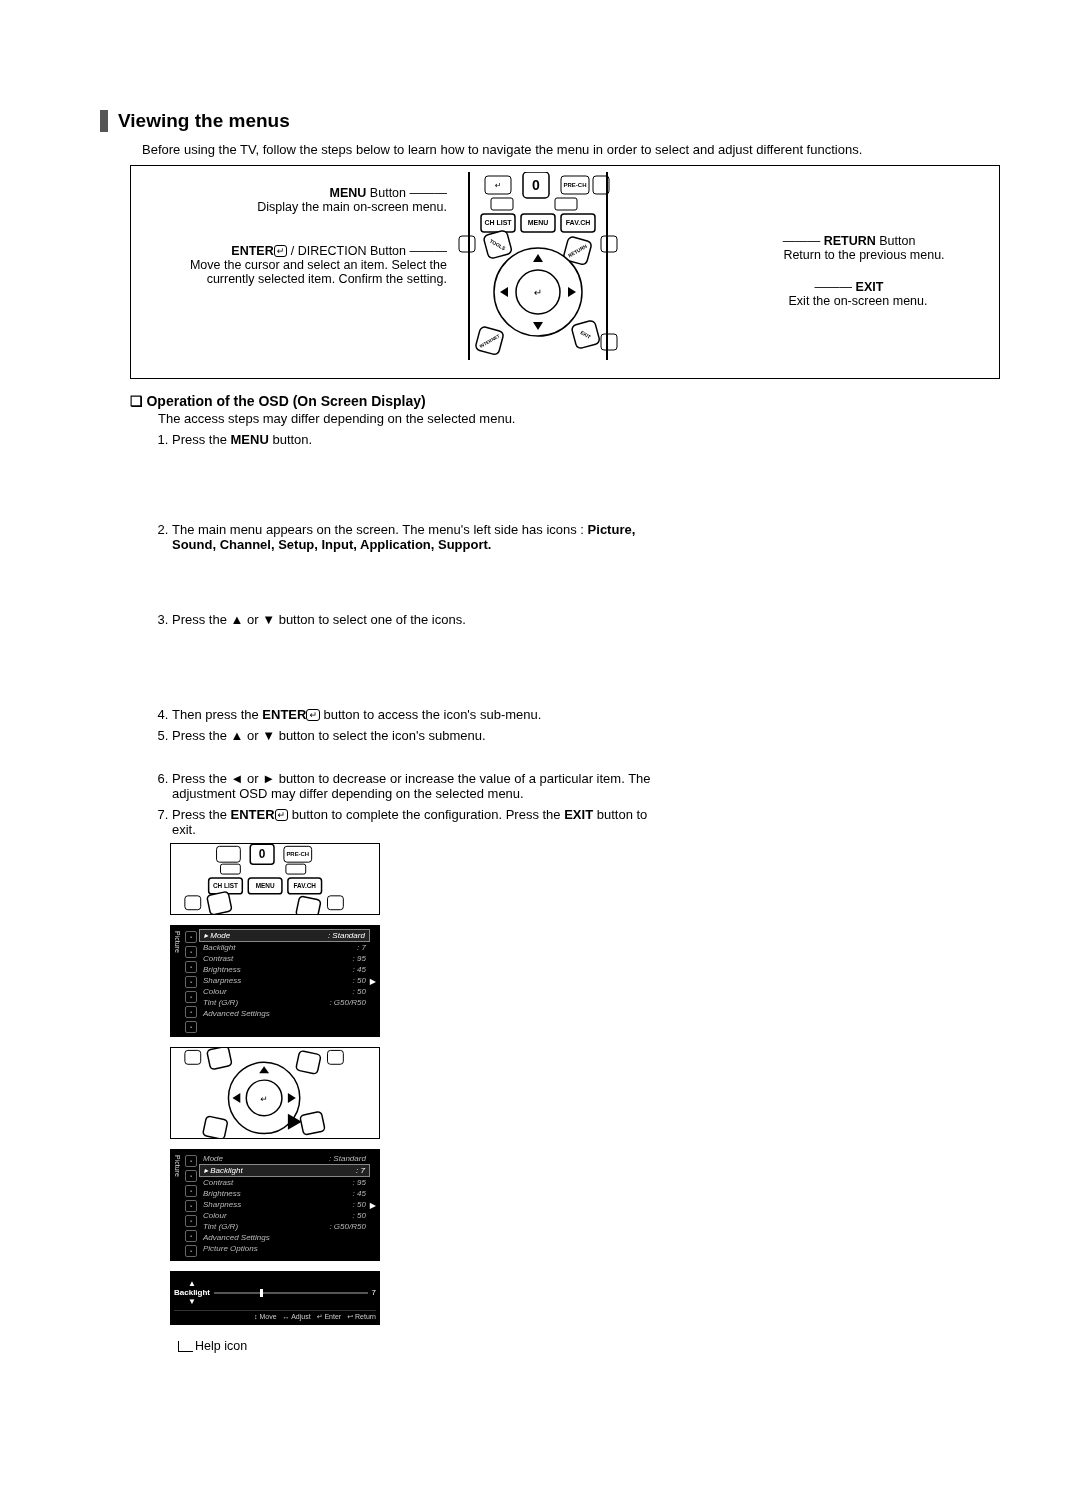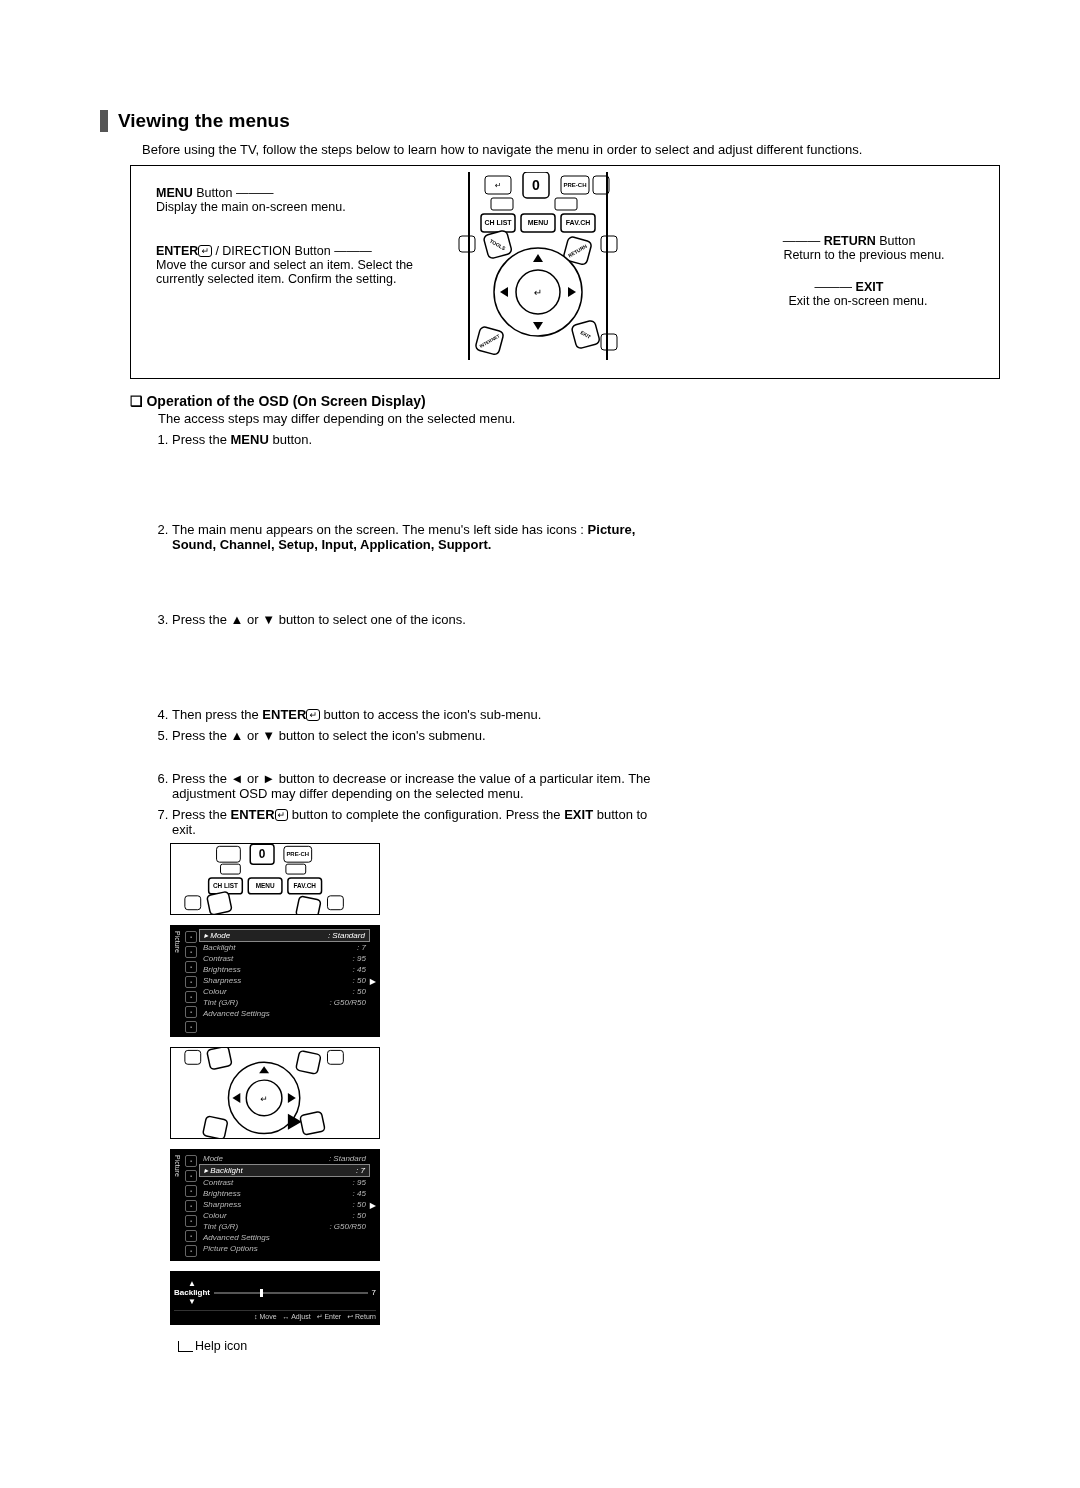--- a/index.html
+++ b/index.html
@@ -36,23 +36,24 @@
   }
   .remote-box {
     border: 1px solid #000;
     margin-left: 30px;
     padding: 6px 6px 6px 6px;
     height: 200px;
     position: relative;
   }
   .remote-left {
     position: absolute;
-    left: 25px;
+    left: 16px;
     top: 20px;
     width: 300px;
+    text-align: right;
     font-size: 12.5px;
   }
   .remote-left .block { margin-bottom: 14px; }
   .remote-left .block .title { font-weight: bold; display:inline; }
   .remote-right {
     position: absolute;
     right: 10px;
     top: 68px;
     width: 280px;
     font-size: 12.5px;

